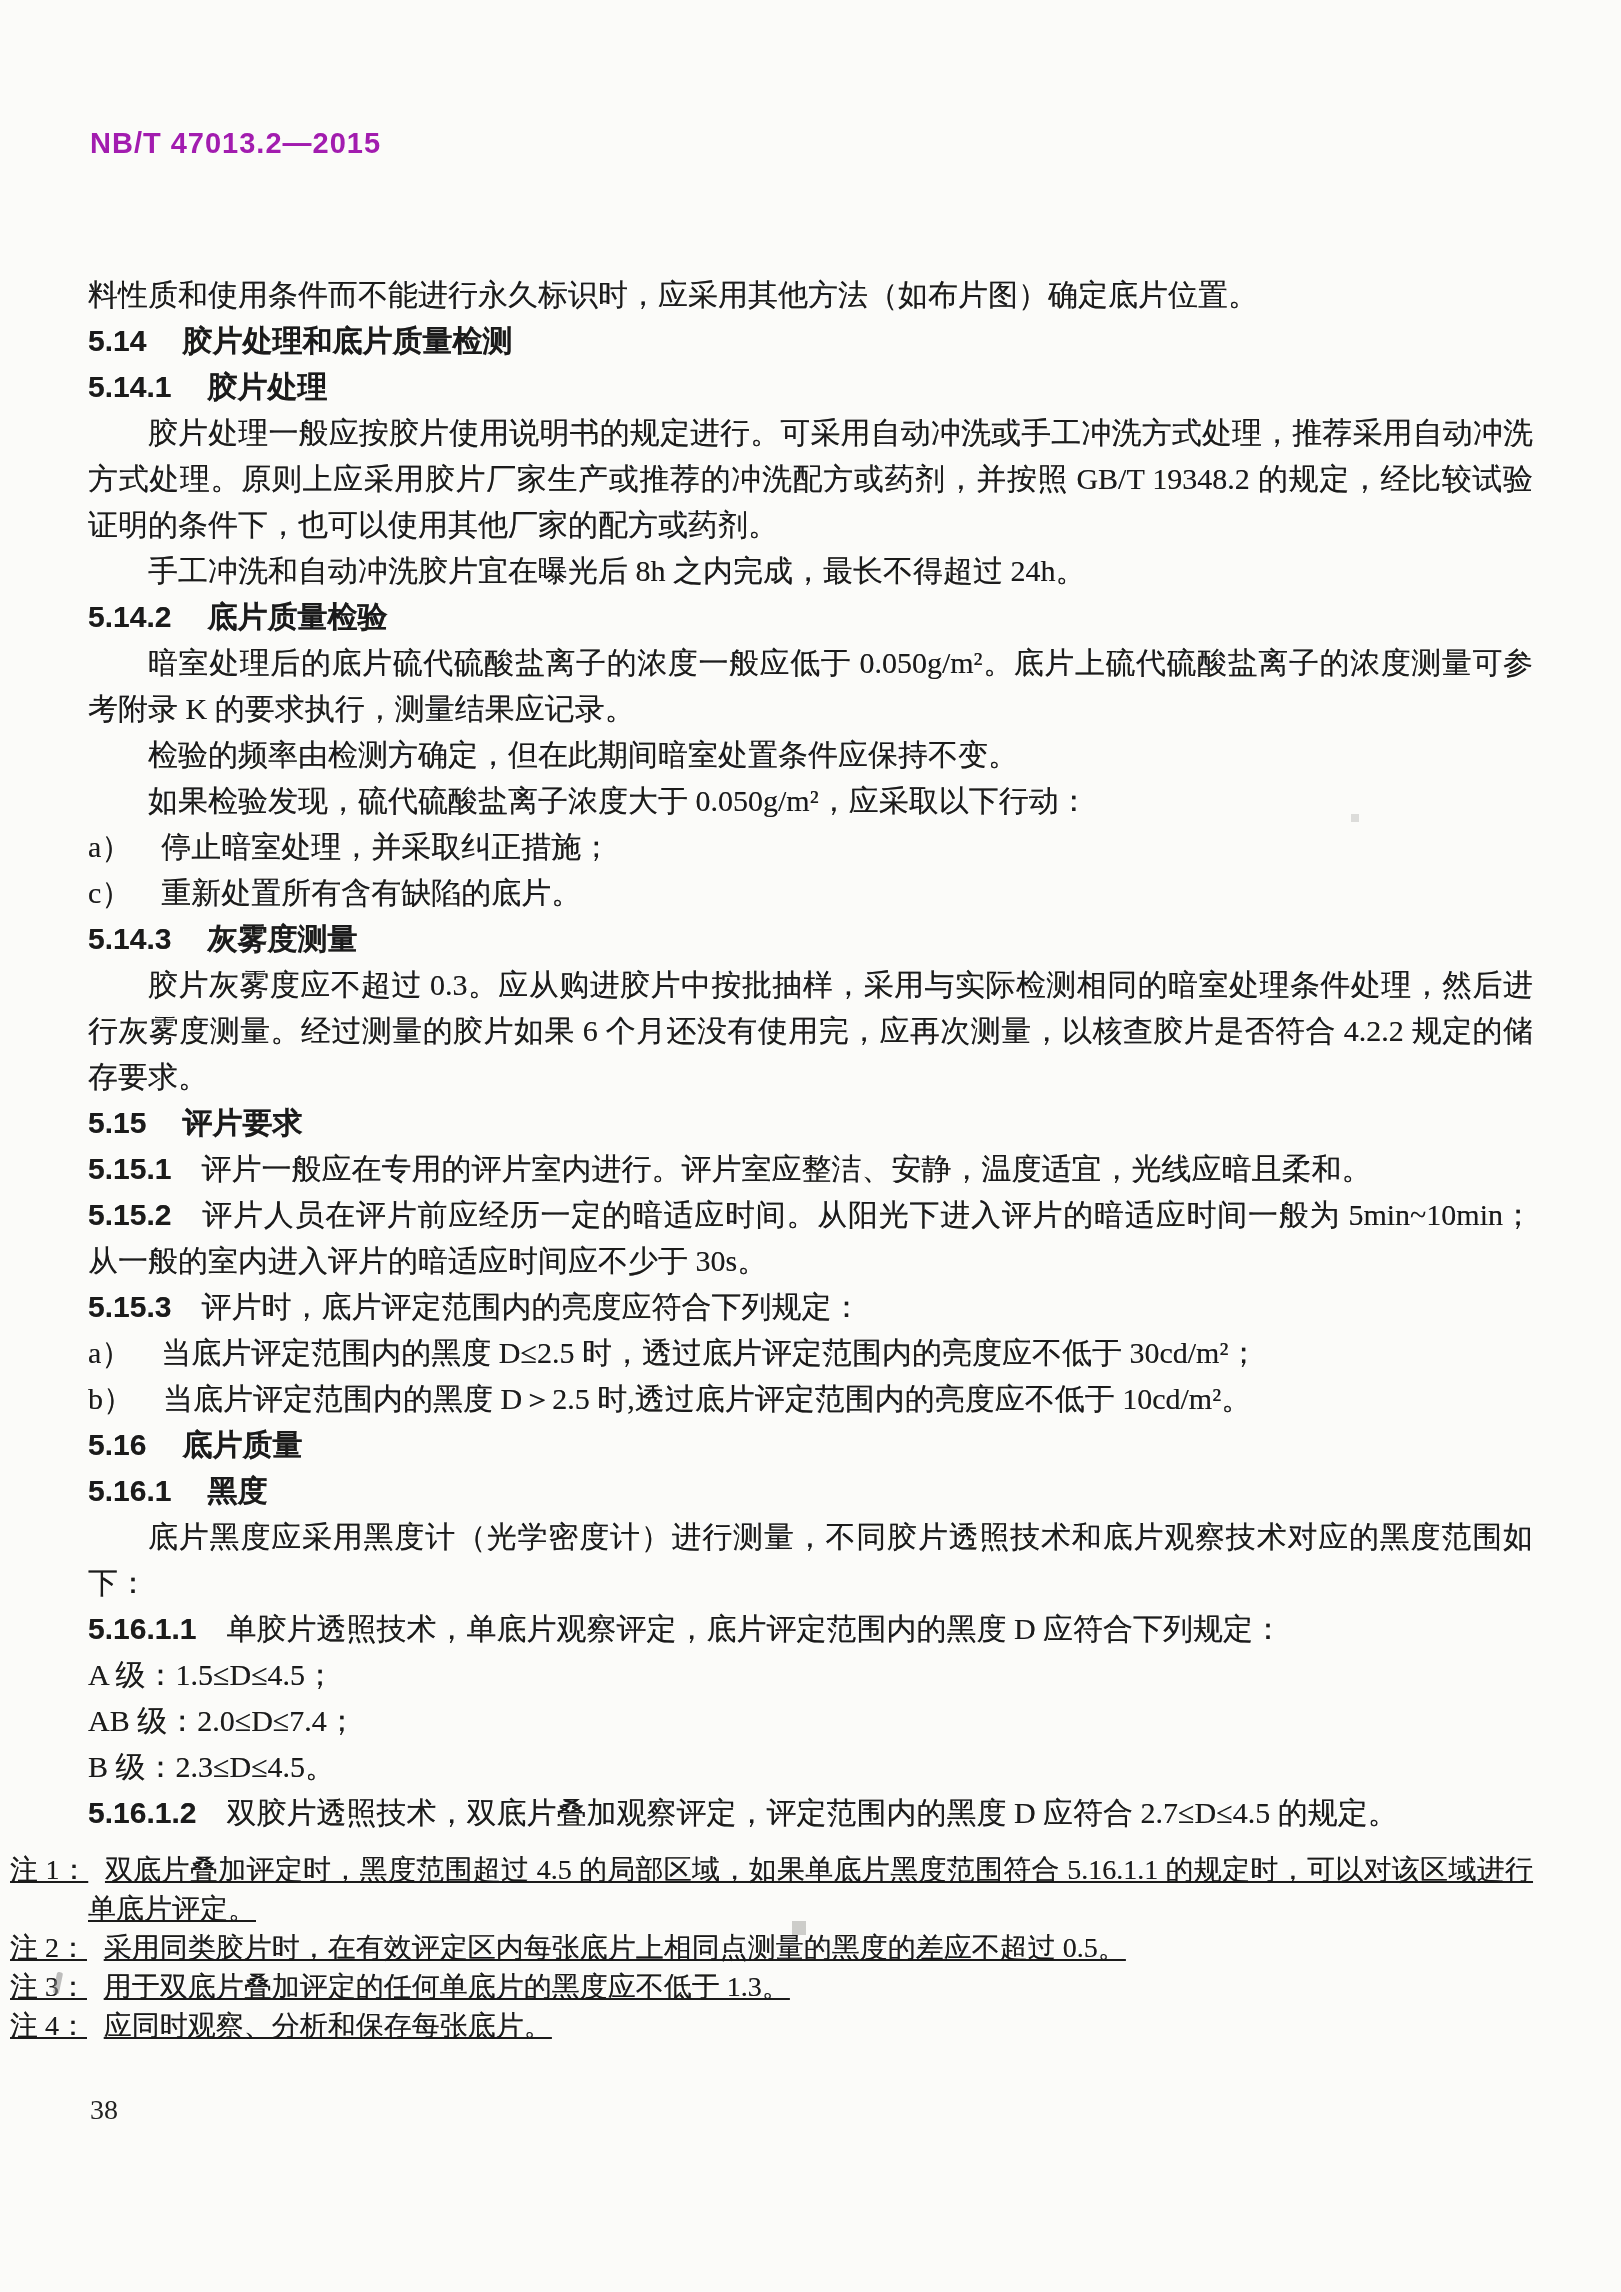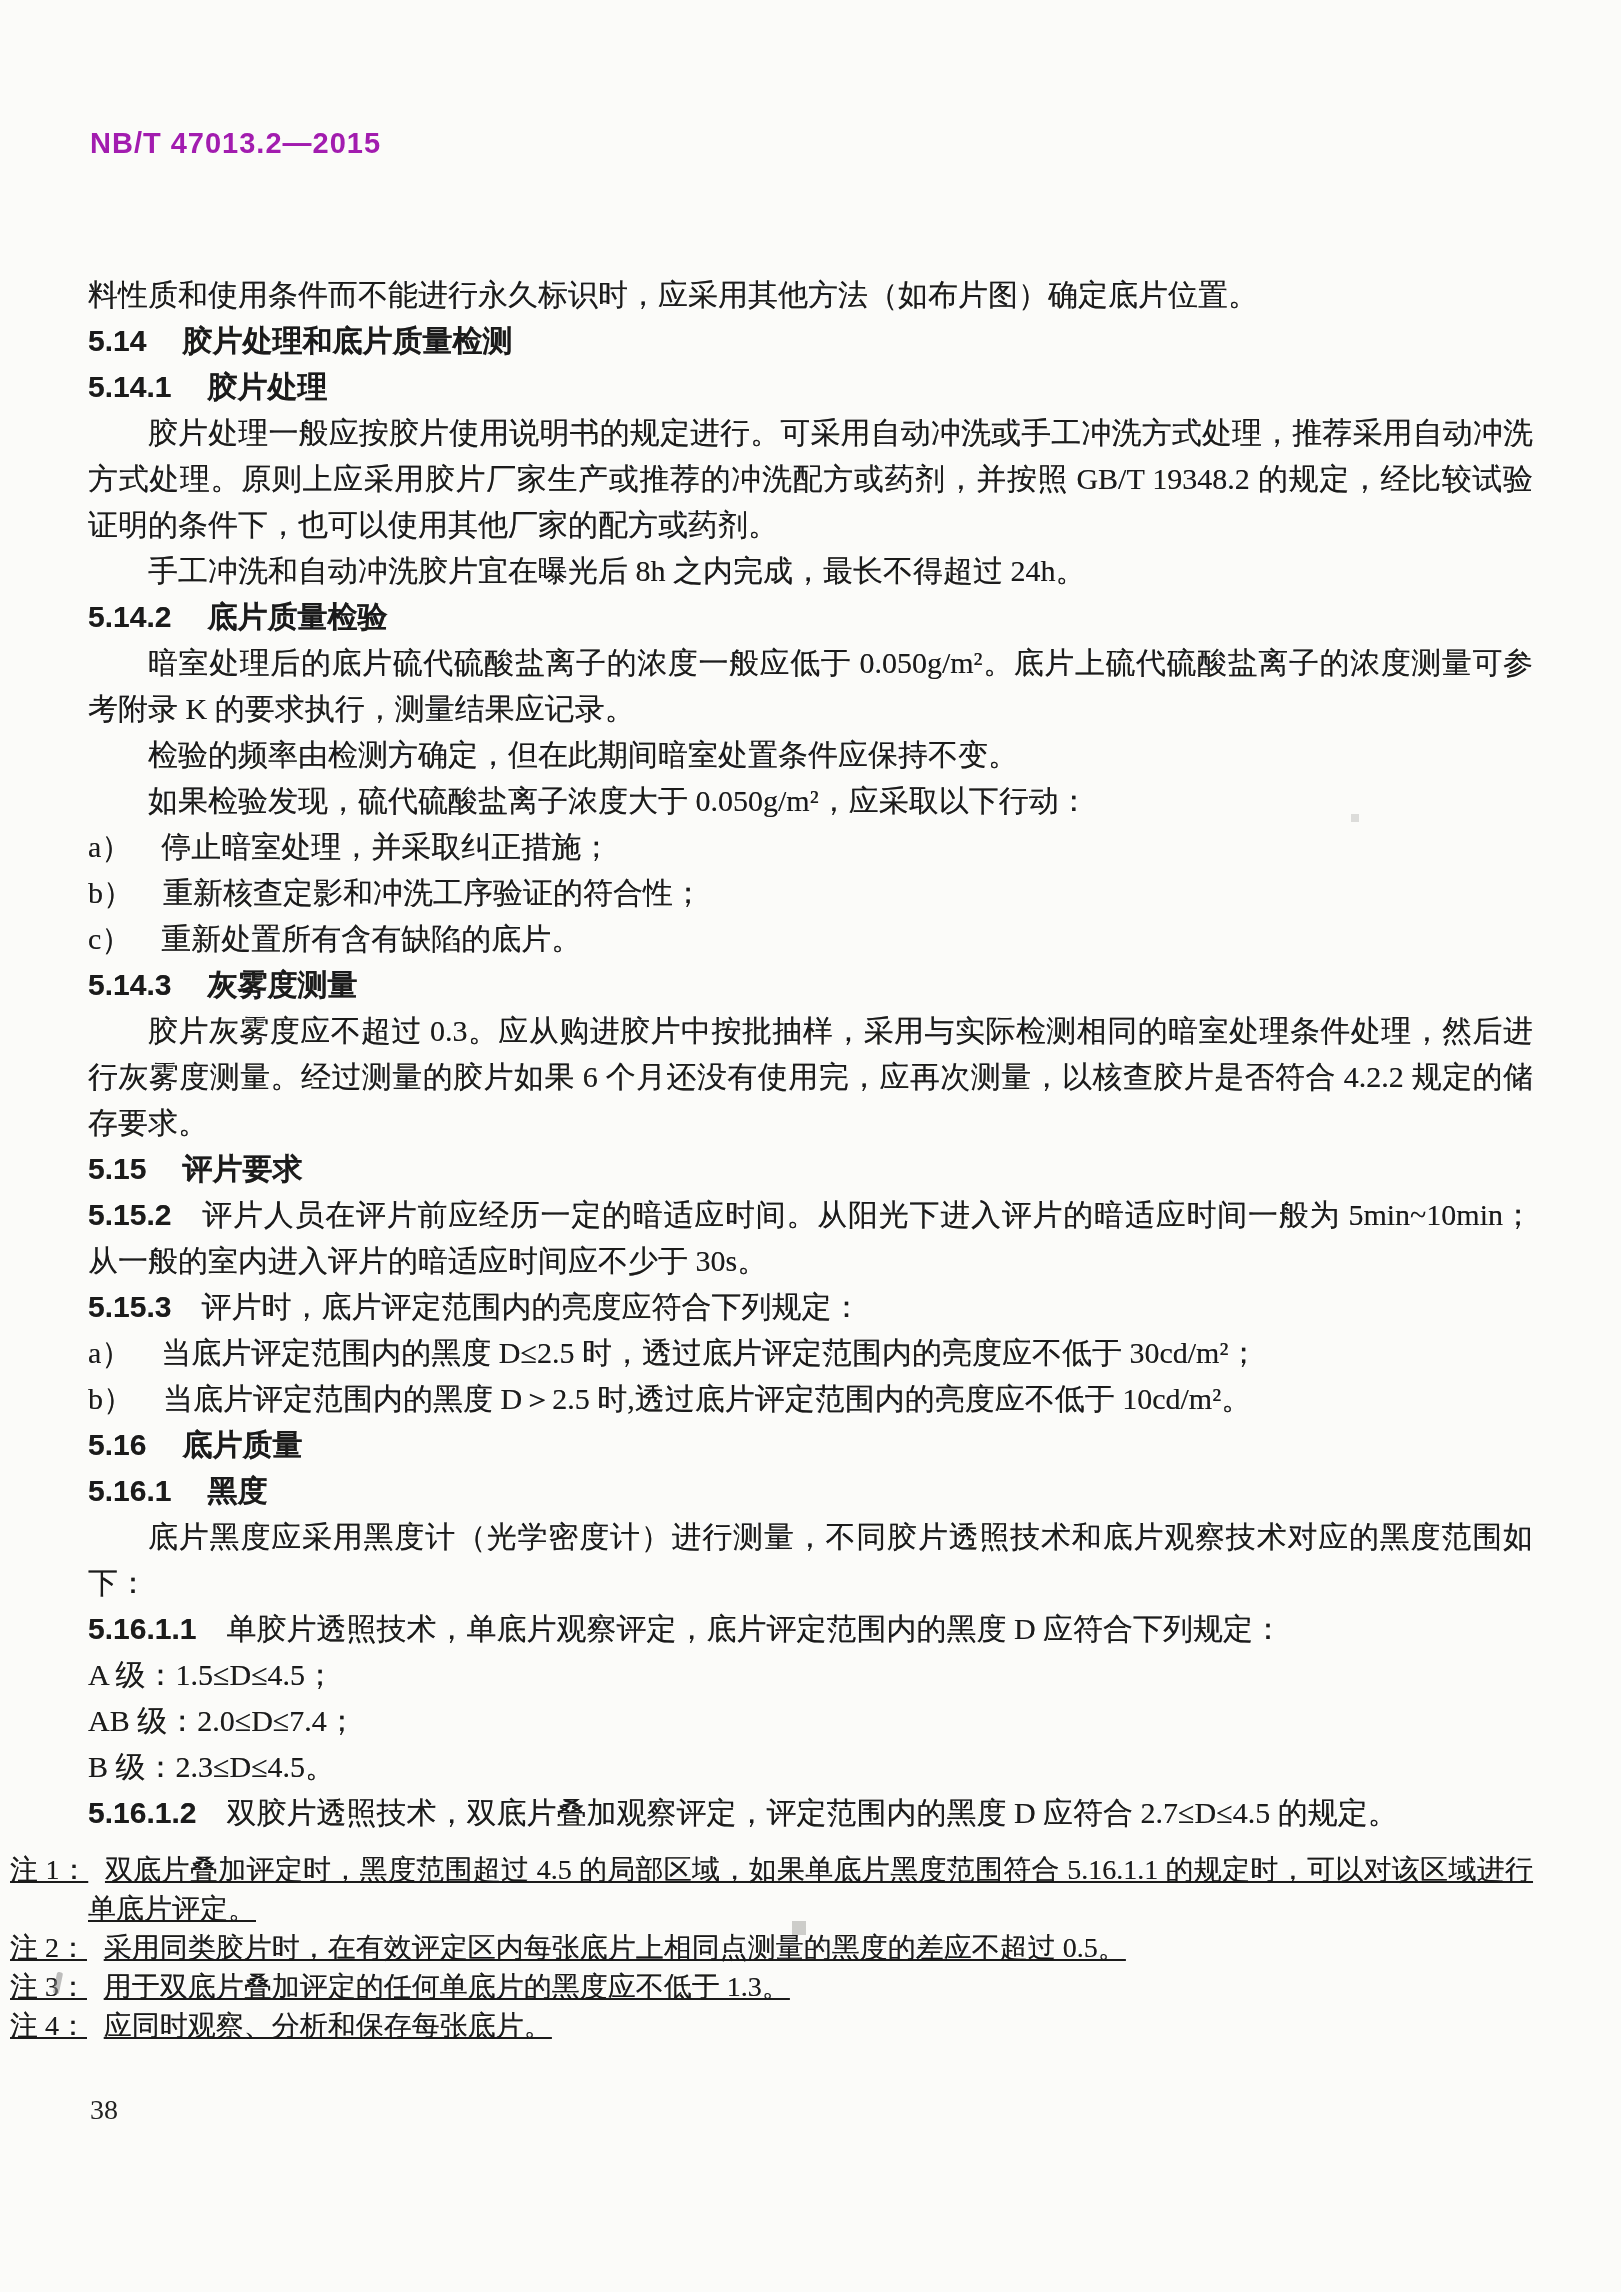--- a/index.html
+++ b/index.html
@@ -79,29 +79,29 @@
 
   <p class="hd"><span class="num">5.14.2</span><span>底片质量检验</span></p>
 
   <p class="bd ind">暗室处理后的底片硫代硫酸盐离子的浓度一般应低于 0.050g/m²。底片上硫代硫酸盐离子的浓度测量可参考附录 K 的要求执行，测量结果应记录。</p>
 
   <p class="bd ind">检验的频率由检测方确定，但在此期间暗室处置条件应保持不变。</p>
 
   <p class="bd ind">如果检验发现，硫代硫酸盐离子浓度大于 0.050g/m²，应采取以下行动：</p>
 
   <p class="li">a）　停止暗室处理，并采取纠正措施；</p>
-  <p class="li">b）　重新核查定影和冲洗工序验证的符合性；</p>
   <p class="li">c）　重新处置所有含有缺陷的底片。</p>
 
   <p class="hd"><span class="num">5.14.3</span><span>灰雾度测量</span></p>
 
   <p class="bd ind">胶片灰雾度应不超过 0.3。应从购进胶片中按批抽样，采用与实际检测相同的暗室处理条件处理，然后进行灰雾度测量。经过测量的胶片如果 6 个月还没有使用完，应再次测量，以核查胶片是否符合 4.2.2 规定的储存要求。</p>
 
   <p class="hd"><span class="num">5.15</span><span>评片要求</span></p>
 
+  <p class="cl"><span class="num">5.15.1</span><span>评片一般应在专用的评片室内进行。评片室应整洁、安静，温度适宜，光线应暗且柔和。</span></p>
 
   <p class="cl"><span class="num">5.15.2</span><span>评片人员在评片前应经历一定的暗适应时间。从阳光下进入评片的暗适应时间一般为 5min~10min；从一般的室内进入评片的暗适应时间应不少于 30s。</span></p>
 
   <p class="cl"><span class="num">5.15.3</span><span>评片时，底片评定范围内的亮度应符合下列规定：</span></p>
 
   <p class="li">a）　当底片评定范围内的黑度 D≤2.5 时，透过底片评定范围内的亮度应不低于 30cd/m²；</p>
   <p class="li">b）　当底片评定范围内的黑度 D＞2.5 时,透过底片评定范围内的亮度应不低于 10cd/m²。</p>
 
   <p class="hd"><span class="num">5.16</span><span>底片质量</span></p>
 

